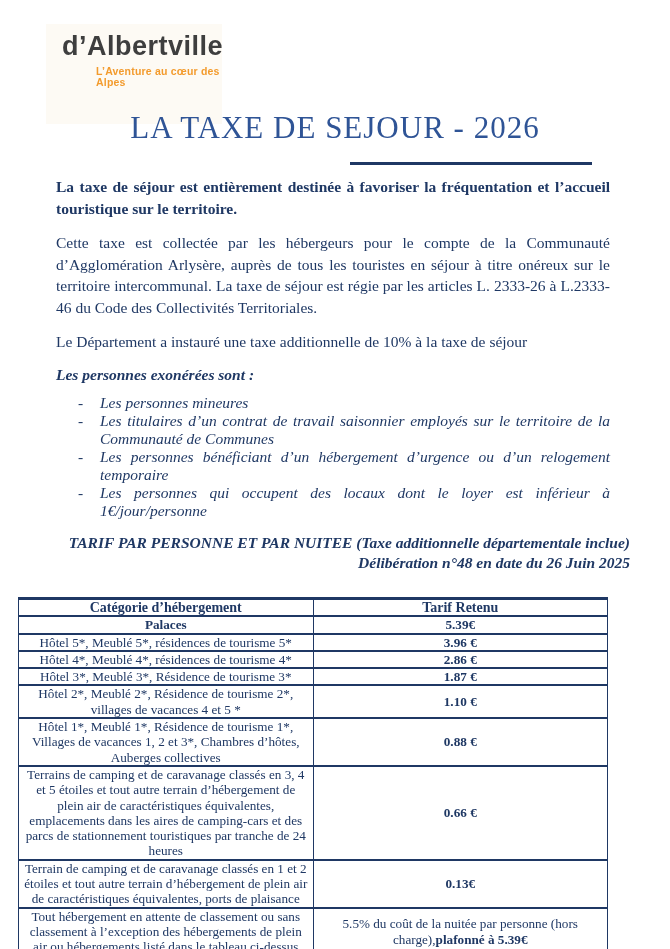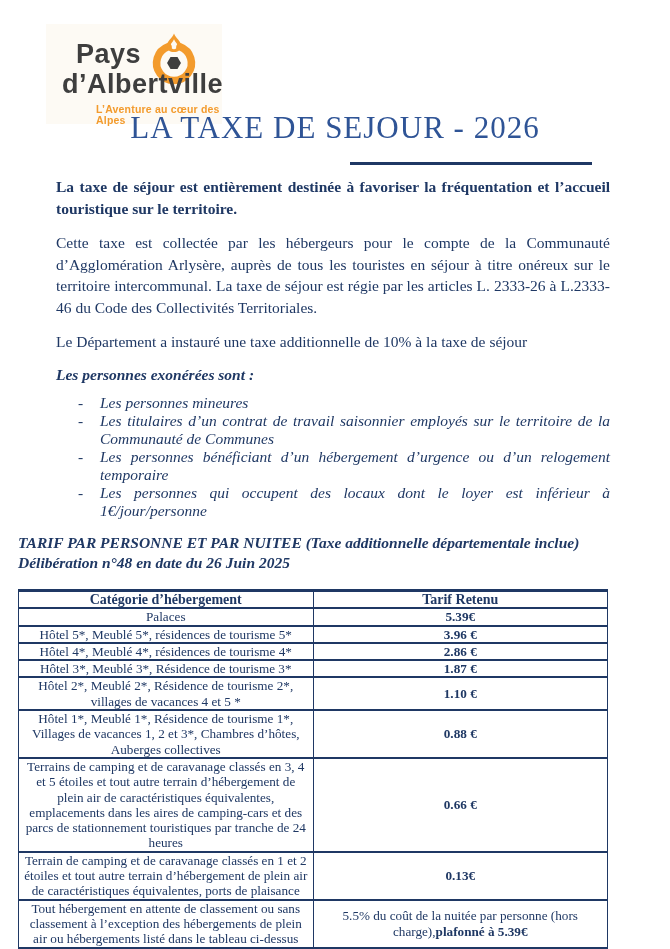--- a/index.html
+++ b/index.html
@@ -31,22 +31,22 @@
   .content{padding:0 60px 0 56px;}
   .para{font-size:15.5px;line-height:21.5px;text-align:justify;margin:0 0 13px 0;}
   .para.bold{font-weight:bold;}
   .exo-heading{font-size:15.5px;font-weight:bold;font-style:italic;margin:8px 0 10px 0;}
   .exo-list{margin:0 0 8px 0;}
   .exo-item{display:flex;font-style:italic;font-size:15.5px;line-height:17.5px;margin-bottom:1px;}
   .exo-dash{flex:0 0 22px;margin-left:22px;text-align:left;}
   .exo-text{flex:1;text-align:justify;}
   
   .tarif-heading{
-    margin:14px -20px 16px -38px;
-    text-align:left;font-weight:bold;font-style:italic;
+    margin:14px -20px 24px -38px;
+    text-align:right;font-weight:bold;font-style:italic;
     font-size:15.5px;line-height:20px;
   }
   
   table.tarifs{
     border-collapse:collapse;
     margin:6px -20px 0 -38px;
     width:590px;
     table-layout:fixed;
     border-radius:28px;
   }
@@ -56,38 +56,30 @@
     border-bottom:2px solid #1F3864;
     text-align:center;vertical-align:middle;
     padding:0 3px;
     font-size:13.2px;line-height:15.3px;
   }
   table.tarifs tr:first-child th{border-top:3px solid #1F3864;}
   table.tarifs tr:last-child td{border-bottom:3px solid #1F3864;}
   table.tarifs th{font-size:14px;font-weight:bold;}
   td.cat{width:436px;}
   td.val{font-weight:bold;}
-  td.cat.bold{font-weight:normal;margin-left:8px;}
+  td.cat.bold{font-weight:bold;margin-left:8px;}
 </style>
 </head>
 <body>
 
 <div class="page">
 
   <div class="header">
     <div class="logo-bg"></div>
     <div class="logo">
-      <div class="logo-row1">
-        <span class="logo-word1">Pays</span>
-        <svg class="logo-icon" viewBox="0 0 100 100">
-          <path d="M60.3 28.8 A30 30 0 1 1 39.7 28.8" fill="none" stroke="#F39B2D" stroke-width="13" stroke-linecap="round"></path>
-          <path d="M50 6 C47 15 38 18 38 27 C38 34 43 38 50 38 C57 38 62 34 62 27 C62 18 53 15 50 6 Z M50 16 C52 21 56 23 56 27 C56 31 53 33 50 33 C47 33 44 31 44 27 C44 23 48 21 50 16 Z" fill="#F39B2D"></path>
-          <polygon points="62,57 56,67.4 44,67.4 38,57 44,46.6 56,46.6" fill="#3E3E3E"></polygon>
-        </svg>
-      </div>
       <div class="logo-word2">d’Albertville</div>
       <div class="logo-tagline">L’Aventure au cœur des Alpes</div>
     </div>
     <div class="doc-title">LA TAXE DE SEJOUR - 2026</div>
     <div class="title-rule"></div>
   </div>
 
   <div class="content">
 
     <p class="para bold">La taxe de séjour est entièrement destinée à favoriser la fréquentation et l’accueil touristique sur le territoire.</p>

